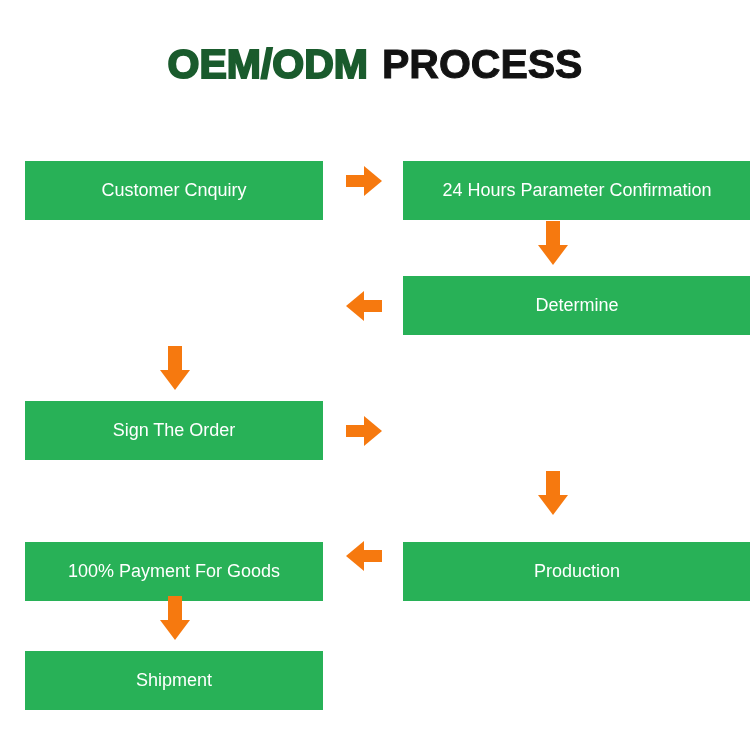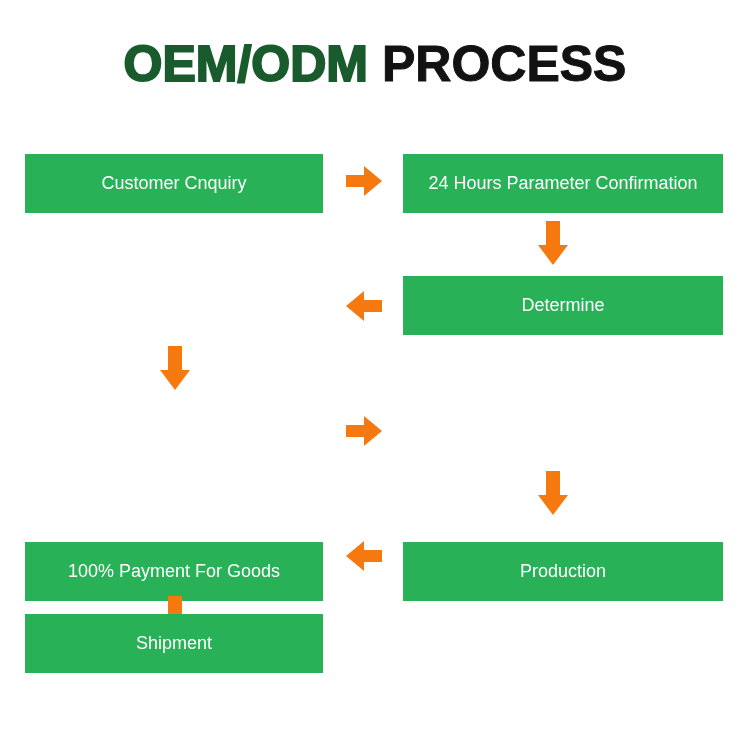--- a/index.html
+++ b/index.html
@@ -11,21 +11,21 @@
     font-family: "Liberation Sans", sans-serif;
     overflow: hidden;
   }
   
   .title {
     position: absolute;
     left: 0; top: 34px;
     width: 750px;
     margin: 0;
     text-align: center;
-    font-size: 50px;
+    font-size: 41px;
     line-height: 60px;
     font-weight: bold;
     letter-spacing: 0px;
     white-space: nowrap;
   }
   .title .brand {
     color: var(--title_green);
     -webkit-text-stroke: 2px var(--title_green);
   }
   .title .rest {
@@ -40,26 +40,26 @@
     background: var(--box_green);
     color: var(--box_text);
     display: flex;
     align-items: center;
     justify-content: center;
     font-size: 18px;
     text-align: center;
     box-sizing: border-box;
   }
   .col-left  { left: 25px;  width: 298px; }
-  .col-right { left: 403px; width: 320px; justify-content: center; }
-  .r1 { top: 154px; }
+  .col-right { left: 403px; width: 348px; justify-content: center; }
+  .r1 { top: 161px; }
   .r2 { top: 276px; }
   .r3 { top: 401px; }
   .r4 { top: 526px; margin-top: 16px; }
-  .r5 { top: 614px; }
+  .r5 { top: 651px; }
   
   .arrow { position: absolute; line-height: 0; }
   .arrow svg { display: block; }
   .h-arrow { width: 36px; height: 30px; }
   .v-arrow { width: 30px; height: 44px; }
   .hx { left: 346px; }
   .vx-left  { left: 160px; }
   .vx-right { left: 538px; }
   .hy1 { top: 166px; }
   .hy2 { top: 291px; }
@@ -107,20 +107,23 @@
       <polygon points="18,0 0,15 18,30"></polygon>
     </svg>
   </div>
   <div class="arrow v-arrow vx-left vy2">
     <svg viewBox="0 0 30 44" width="30" height="44" xmlns="http://www.w3.org/2000/svg" fill="#F6790F">
       <rect x="8" y="0" width="14" height="25"></rect>
       <polygon points="0,24 30,24 15,44"></polygon>
     </svg>
   </div>
 
+  <div class="box col-left r3">
+    <span>Sign The Order</span>
+  </div>
   <div class="arrow h-arrow hx hy3">
     <svg viewBox="0 0 36 30" width="36" height="30" xmlns="http://www.w3.org/2000/svg" fill="#F6790F">
       <rect x="0" y="9" width="19" height="12"></rect>
       <polygon points="18,0 36,15 18,30"></polygon>
     </svg>
   </div>
   <div class="arrow v-arrow vx-right vy3">
     <svg viewBox="0 0 30 44" width="30" height="44" xmlns="http://www.w3.org/2000/svg" fill="#F6790F">
       <rect x="8" y="0" width="14" height="25"></rect>
       <polygon points="0,24 30,24 15,44"></polygon>

